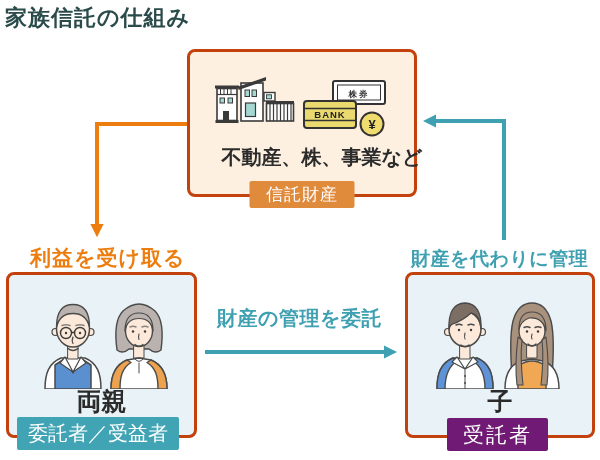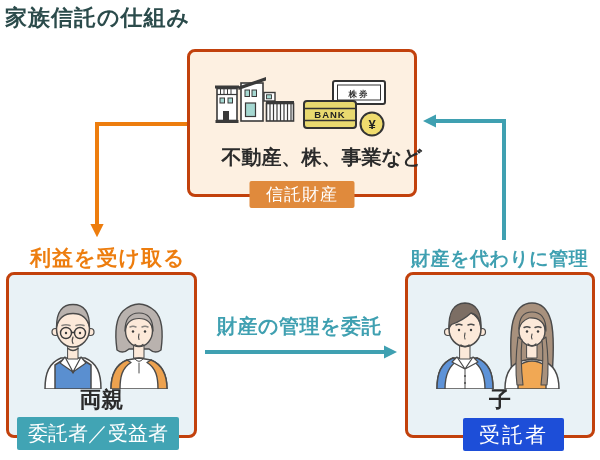--- a/index.html
+++ b/index.html
@@ -14,34 +14,34 @@
   .box{
     box-sizing:border-box;border:3px solid #c2410c;border-radius:8px;
   }
   #trust-box{left:187px;top:49px;width:230px;height:148px;background:#fdf0e1;}
   #parents-box{left:6px;top:272px;width:191px;height:166px;background:#e9f2f6;}
   #children-box{left:405px;top:272px;width:190px;height:166px;background:#e9f2f6;}
   .box-caption{
     position:absolute;left:0;width:100%;text-align:center;color:#2b2b2b;font-weight:600;
   }
   #trust-caption{top:92px;font-size:20px;letter-spacing:0px;margin-left:20px;}
-  #parents-caption,#children-caption{top:110px;font-size:22px;}
+  #parents-caption,#children-caption{top:110px;font-size:25px;}
   .badge{
     position:absolute;display:flex;align-items:center;justify-content:center;
     color:#ffffff;font-weight:400;border-radius:2px;white-space:nowrap;
   }
   #trust-badge{left:50%;transform:translateX(-50%);top:129px;width:105px;height:27px;
     background:#e08a3c;font-size:17px;letter-spacing:1px;}
   #parents-badge{left:8px;top:142px;width:162px;height:33px;background:#41a4b4;font-size:20px;}
-  #children-badge{left:55px;top:143px;width:101px;height:33px;background:#1d4ed8;font-size:21px;letter-spacing:2px;}
+  #children-badge{left:39px;top:143px;width:101px;height:33px;background:#701a75;font-size:21px;letter-spacing:2px;}
   .person-clip{position:absolute;top:12px;width:150px;height:102px;overflow:hidden;}
   .flow-label{position:absolute;font-weight:800;white-space:nowrap;}
   #label-receive{left:30px;top:244px;font-size:21px;color:#ed7d0e;letter-spacing:1px;}
   #label-manage{left:411px;top:246px;font-size:19px;color:#3fa0b1;letter-spacing:0.5px;}
-  #label-entrust{left:217px;top:313px;font-size:20px;color:#3fa0b1;letter-spacing:0.5px;font-family:Liberation Serif, serif;}
+  #label-entrust{left:217px;top:305px;font-size:20px;color:#3fa0b1;letter-spacing:0.5px;font-family:Liberation Serif, serif;}
   #arrow-overlay{left:0;top:0;pointer-events:none;}
   svg text{font-family:"Liberation Sans",sans-serif;}
 </style>
 </head>
 <body>
 
 <div id="canvas">
 
   <svg id="arrow-overlay" class="abs" width="600" height="460" viewBox="0 0 600 460">
     <defs>

